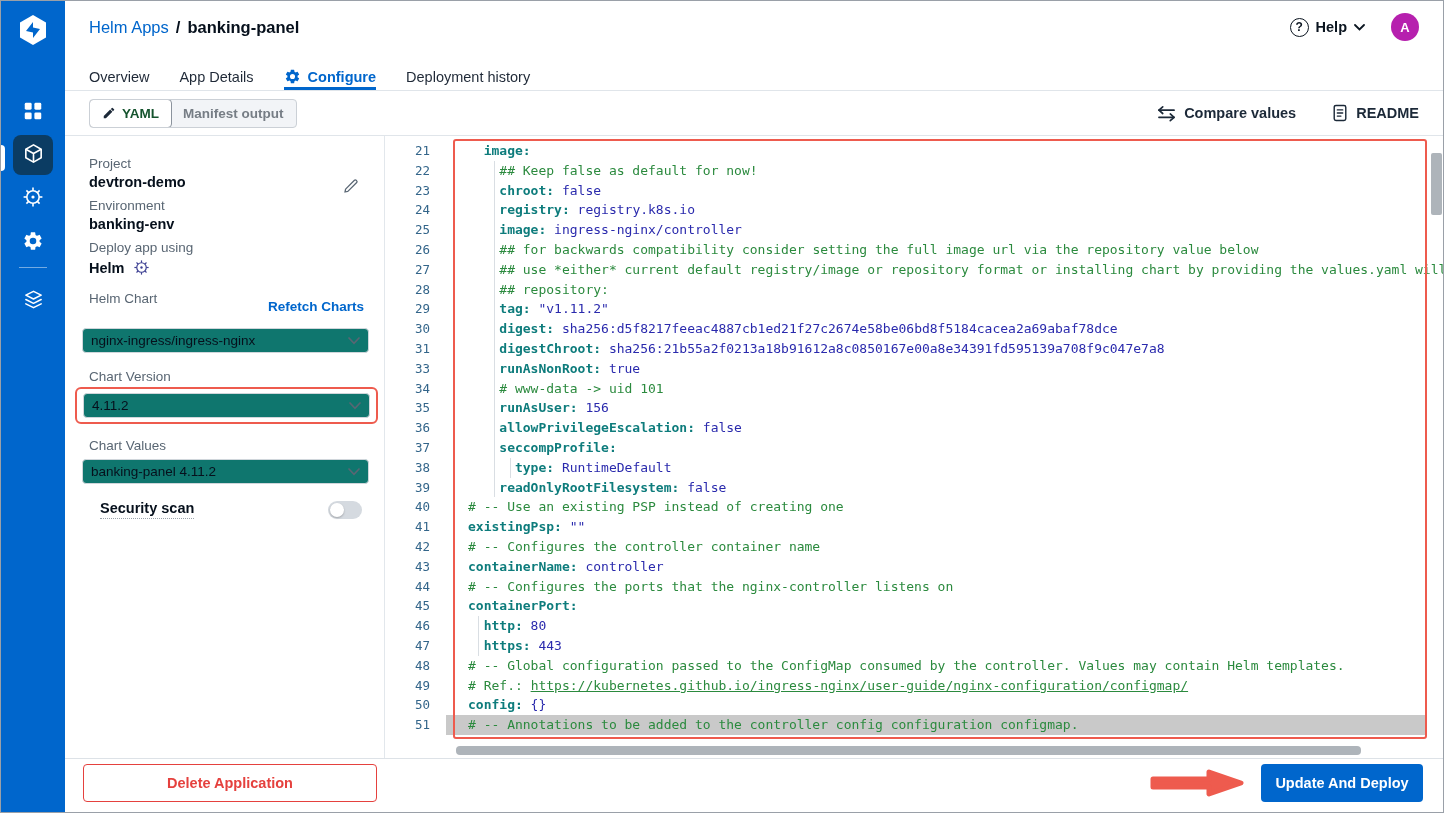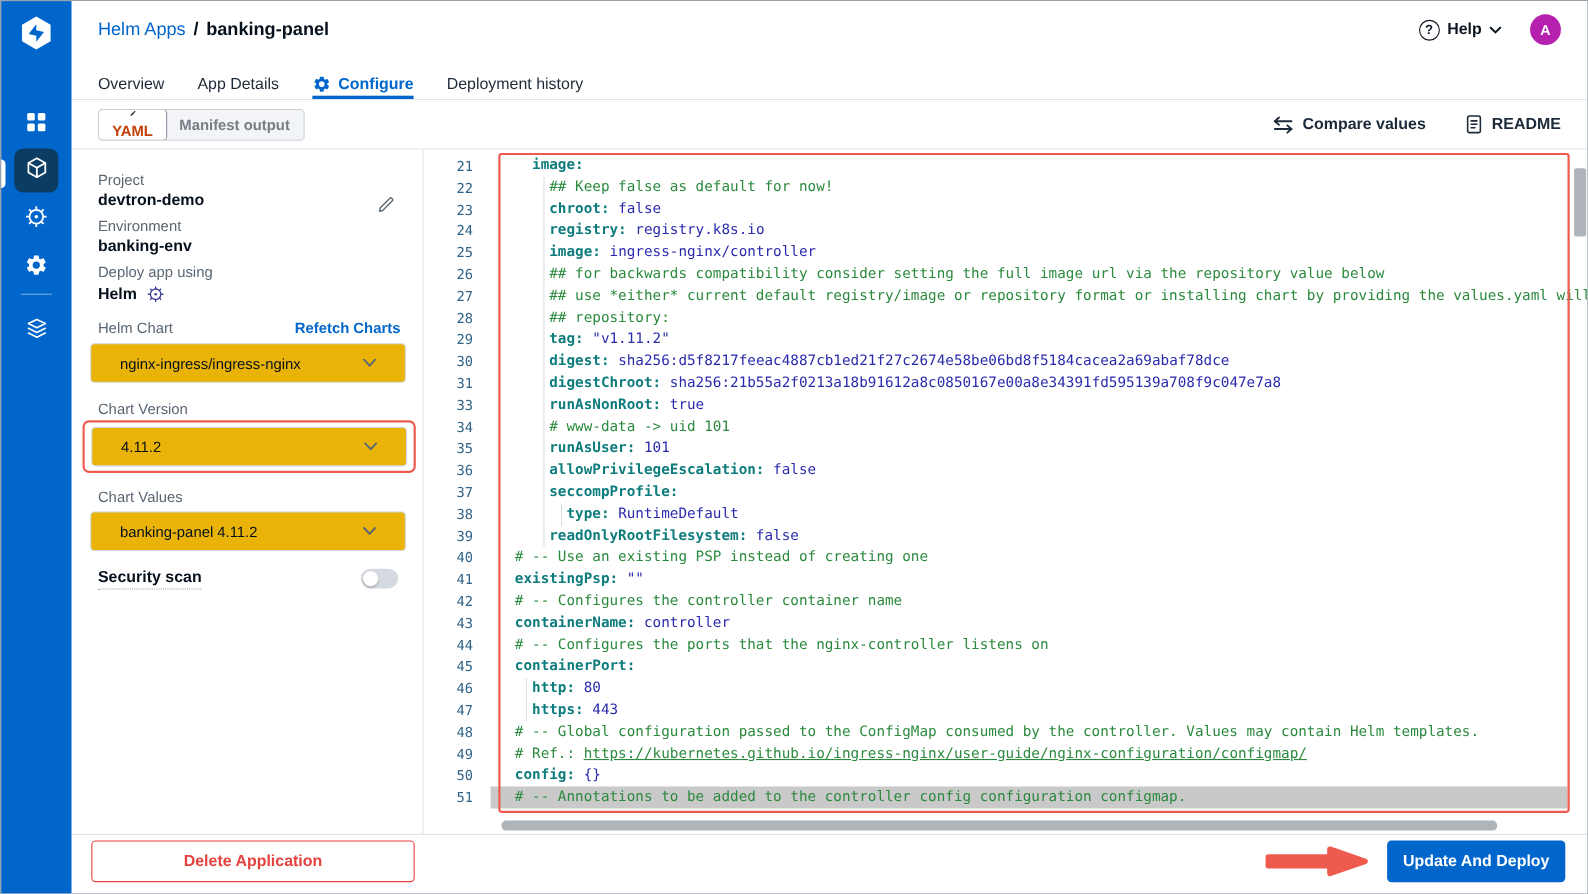--- a/index.html
+++ b/index.html
@@ -31,38 +31,38 @@
   
   .tabsrow { position:absolute; left:64px; right:0; top:52px; height:38px; background:#fff; border-bottom:1px solid #e0e5ea; display:flex; align-items:stretch; gap:30px; padding:0 24px; }
   .tab { display:flex; align-items:flex-end; gap:7px; font-size:14.5px; color:#1f2937; cursor:pointer; border-bottom:3px solid transparent; padding-bottom:2px; }
   .tab.active { color:#0066cc; font-weight:600; border-bottom-color:#0066cc; }
   .tab .gear { width:17px; height:17px; }
 
   
   .toolbar { position:absolute; left:64px; right:0; top:90px; height:45px; background:#fff; border-bottom:1px solid #e0e5ea; display:flex; align-items:center; padding:0 24px; }
   .seg { display:flex; align-items:stretch; background:#f2f4f7; border:1px solid #cbd0d6; border-radius:4px; height:29px; overflow:hidden; }
   .seg-item { display:flex; align-items:center; gap:6px; padding:0 12px; font-size:13.5px; cursor:pointer; }
-  .seg-item.active { background:#fff; border:1px solid #8b939d; border-radius:4px; margin:-1px; font-weight:bold; color:#c2410c;flex-direction:column; }
+  .seg-item.active { background:#fff; border:1px solid #8b939d; border-radius:4px; margin:-1px; font-weight:bold; color:#14532d; }
   .seg-item.inactive { color:#767d85; font-weight:600; }
   .toolbar-right { margin-left:auto; display:flex; align-items:center; gap:36px; }
   .tool-link { display:flex; align-items:center; gap:8px; font-size:14.5px; font-weight:600; color:#1c2938; cursor:pointer; }
 
   
   .panel { position:absolute; left:64px; top:135px; width:320px; height:622px; background:#fff; border-right:1px solid #e2e7ec; padding:20px 20px 0 24px; }
   .p-label { font-size:13.5px; color:#596673; margin-bottom:3px; }
   .p-value { font-size:14.5px; font-weight:bold; color:#06101c; margin-bottom:8px; }
   .p-row { display:flex; align-items:center; justify-content:space-between; }
   .edit-pencil { width:18px; height:18px; cursor:pointer; margin-right:4px; }
   .helm-row { display:flex; align-items:center; gap:8px; margin-bottom:14px; }
   .link { color:#0066cc; font-size:13.5px; font-weight:600; cursor:pointer; }
-  .dropdown { width:287px; height:36px; background:#eab308; border:1px solid #d0d6db; border-radius:4px; display:flex; align-items:center; padding:0 26px; font-size:13.5px; color:#06101c; cursor:pointer; margin:6px 0 16px -7px; }
+  .dropdown { width:287px; height:25px; background:#0f766e; border:1px solid #d0d6db; border-radius:4px; display:flex; align-items:center; padding:0 8px; font-size:13.5px; color:#06101c; cursor:pointer; margin:6px 0 16px -7px; }
   .dropdown .dd-chev { margin-left:auto; }
   .hl-wrap { border:2.5px solid #ee5b4e; border-radius:6px; padding:4px 6px 0 6px; margin:2px 0 14px -14px; width:303px; }
   .hl-wrap .dropdown { margin:0 0 4px 0; }
-  .sec-row { display:flex; align-items:flex-start; justify-content:space-between; margin-top:16px; }
+  .sec-row { display:flex; align-items:flex-end; justify-content:space-between; margin-top:16px;margin-left:11px; }
   .sec-label { font-size:14.5px; font-weight:bold; color:#06101c; border-bottom:1.5px dotted #9aa3ab; padding-bottom:2px; }
   .toggle { width:34px; height:18px; border-radius:10px; background:#d5dae0; position:relative; cursor:pointer; margin-right:2px; }
   .toggle .knob { position:absolute; left:2px; top:2px; width:14px; height:14px; border-radius:50%; background:#fff; box-shadow:0 1px 2px rgba(0,0,0,.25); }
 
   
   .editor { position:absolute; left:385px; top:135px; right:0; height:622px; background:#fff; overflow:hidden; }
   .code-area { position:absolute; left:0; top:0; right:0; bottom:0; padding-top:5px; }
   .cl { display:flex; height:19.8px; }
   .ln { width:60px; padding-right:16px; text-align:right; color:#33658a; font:12.5px/19.8px "DejaVu Sans Mono", monospace; flex:none; user-select:none; }
   .cl pre { position:relative; flex:1; margin:0; font:13px/19.8px "DejaVu Sans Mono", monospace; color:#1c2938; white-space:pre; overflow:hidden; padding-left:22px; }
@@ -243,21 +243,21 @@
         <line x1="6" y1="12" x2="3" y2="12"></line>
           <line x1="18" y1="12" x2="21" y2="12"></line>
         <line x1="7.8" y1="7.8" x2="5.7" y2="5.7"></line>
           <line x1="16.2" y1="7.8" x2="18.3" y2="5.7"></line>
         <line x1="7.8" y1="16.2" x2="5.7" y2="18.3"></line>
           <line x1="16.2" y1="16.2" x2="18.3" y2="18.3"></line>
       </svg>
     </div>
 
     <div class="p-row">
-      <div class="p-label" style="margin-bottom:0">Helm Chart</div>
+      <div class="p-label" style="margin-bottom:16px">Helm Chart</div>
       <span class="link">Refetch Charts</span>
     </div>
     <div class="dropdown">
       <span>nginx-ingress/ingress-nginx</span>
       <svg class="dd-chev" width="12" height="8" viewBox="0 0 12 8">
           <polyline points="1,1 6,6.3 11,1" fill="none" stroke="#596673" stroke-width="1.7" stroke-linecap="round"></polyline>
         </svg>
     </div>
 
     <div class="p-label">Chart Version</div>
@@ -335,21 +335,21 @@
         <div class="cl">
           <span class="ln">33</span>
           <pre><i class="guide" style="left: 48px;"></i><span>    </span><span class="tk">runAsNonRoot:</span><span class="tv"> true</span></pre>
         </div>
         <div class="cl">
           <span class="ln">34</span>
           <pre><i class="guide" style="left: 48px;"></i><span>    </span><span class="tc"># www-data -&gt; uid 101</span></pre>
         </div>
         <div class="cl">
           <span class="ln">35</span>
-          <pre><i class="guide" style="left: 48px;"></i><span>    </span><span class="tk">runAsUser:</span><span class="tv"> 101</span></pre>
+          <pre><i class="guide" style="left: 48px;"></i><span>    </span><span class="tk">runAsUser:</span><span class="tv"> 156</span></pre>
         </div>
         <div class="cl">
           <span class="ln">36</span>
           <pre><i class="guide" style="left: 48px;"></i><span>    </span><span class="tk">allowPrivilegeEscalation:</span><span class="tv"> false</span></pre>
         </div>
         <div class="cl">
           <span class="ln">37</span>
           <pre><i class="guide" style="left: 48px;"></i><span>    </span><span class="tk">seccompProfile:</span></pre>
         </div>
         <div class="cl">

